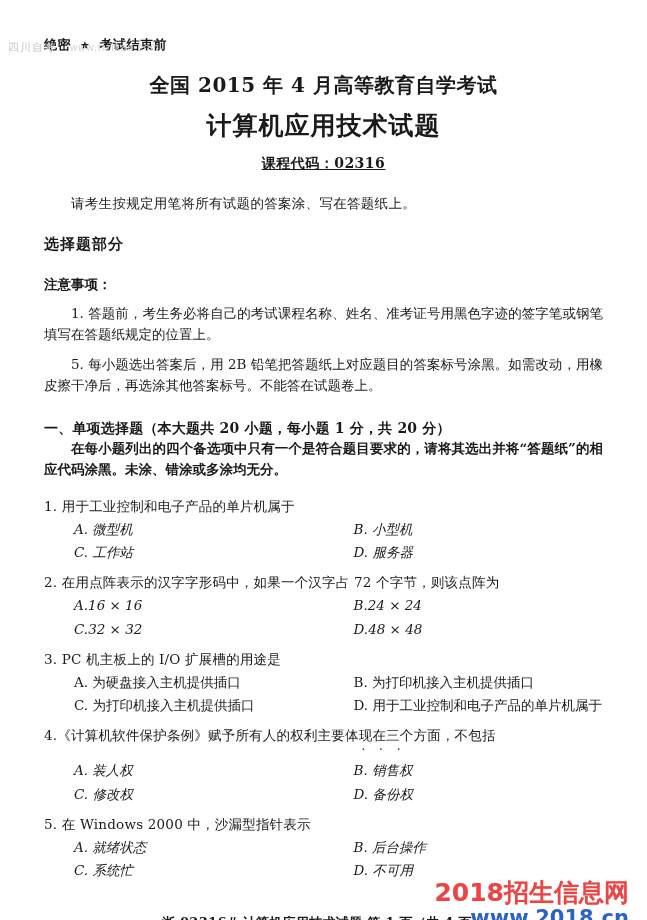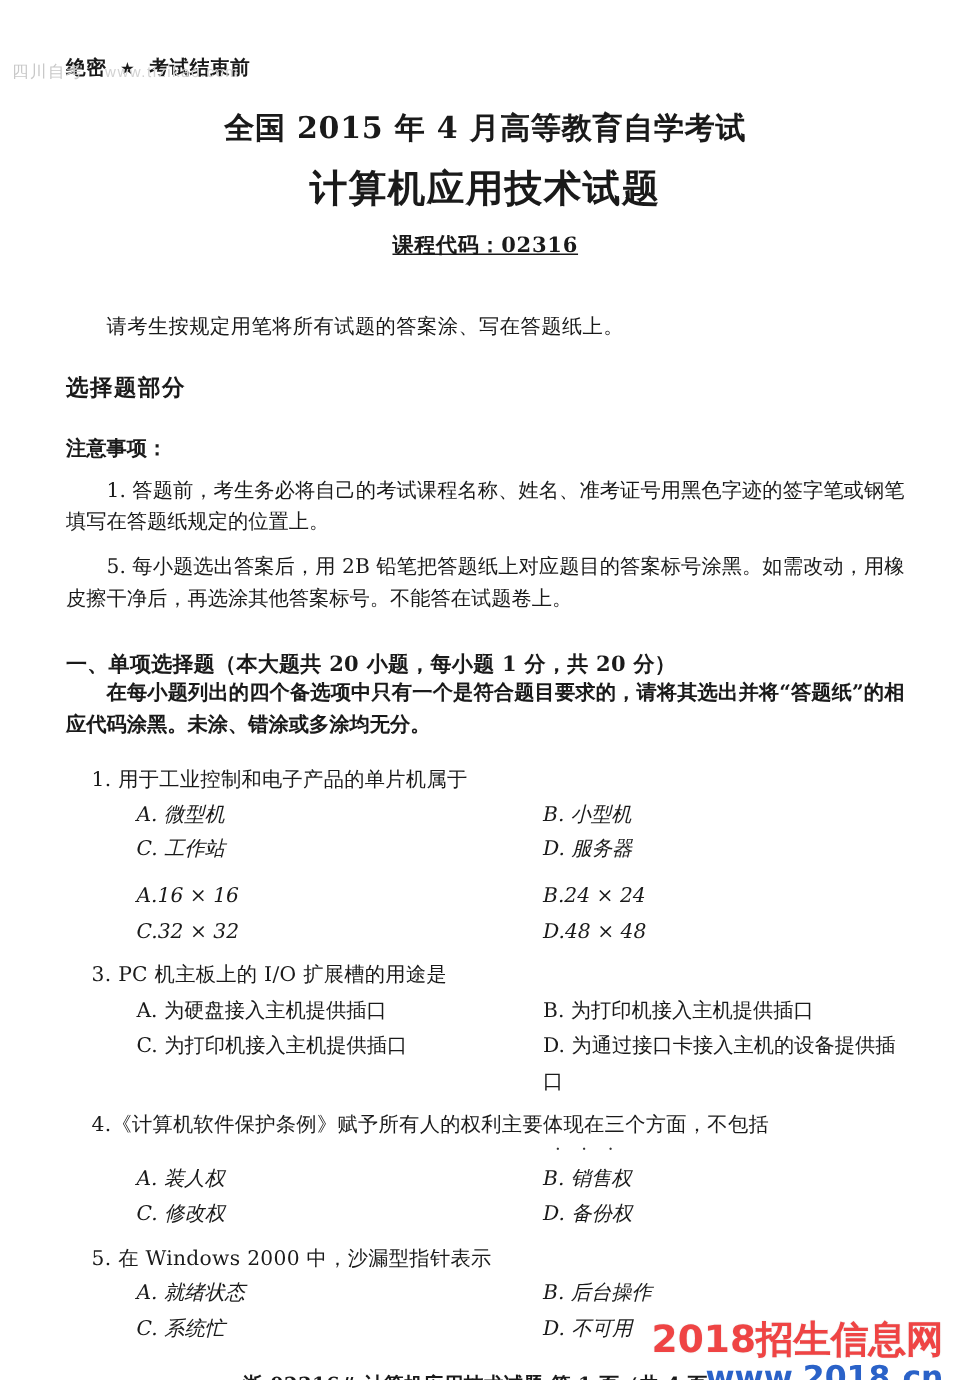--- a/index.html
+++ b/index.html
@@ -68,21 +68,21 @@
   .course-code {
     text-align: center;
     font-size: 14px;
     font-weight: bold;
     margin-top: 13px;
     letter-spacing: 0.5px;
     text-decoration: underline;
   }
 
   .instruction {
-    margin-top: 36px;
+    margin-top: 22px;
     font-size: 13.5px;
     text-indent: 2em;
     letter-spacing: 0.3px;
   }
 
   .section-title {
     text-align: left;
     font-size: 15px;
     font-weight: bold;
     margin-top: 22px;
@@ -114,21 +114,20 @@
     line-height: 1.55;
     text-indent: 2em;
     text-align: justify;
   }
 
   .qlist {
     margin-top: 16px;
   }
   .q {
     margin-top: 7px;
-    margin-left: 17px;
   }
   .q-stem {
     font-size: 13.5px;
     letter-spacing: 0.2px;
     line-height: 1.5;
   }
   .opts {
     display: flex;
     flex-wrap: wrap;
     margin-top: 2px;
@@ -223,35 +222,36 @@
       <div class="q-stem">1. 用于工业控制和电子产品的单片机属于</div>
       <div class="opts half">
         <div class="opt">A. 微型机</div>
         <div class="opt">B. 小型机</div>
         <div class="opt">C. 工作站</div>
         <div class="opt">D. 服务器</div>
       </div>
     </div>
 
     <div class="q">
+      <div class="q-stem">2. 在用点阵表示的汉字字形码中，如果一个汉字占 72 个字节，则该点阵为</div>
       <div class="opts half">
         <div class="opt">A.16 × 16</div>
         <div class="opt">B.24 × 24</div>
         <div class="opt">C.32 × 32</div>
         <div class="opt">D.48 × 48</div>
       </div>
     </div>
 
     <div class="q">
       <div class="q-stem">3. PC 机主板上的 I/O 扩展槽的用途是</div>
       <div class="opts wide">
         <div class="opt w2">A. 为硬盘接入主机提供插口</div>
         <div class="opt w2">B. 为打印机接入主机提供插口</div>
         <div class="opt w2">C. 为打印机接入主机提供插口</div>
-        <div class="opt w2">D. 为通过接口卡接入主机的设备提供插口</div>
+        <div class="opt w2">D. 用于工业控制和电子产品的单片机属于</div>
       </div>
     </div>
 
     <div class="q">
       <div class="q-stem">4.《计算机软件保护条例》赋予所有人的权利主要体现在三个方面，不包括</div>
       <div class="dots">· · ·</div>
       <div class="opts half">
         <div class="opt">A. 装人权</div>
         <div class="opt">B. 销售权</div>
         <div class="opt">C. 修改权</div>

